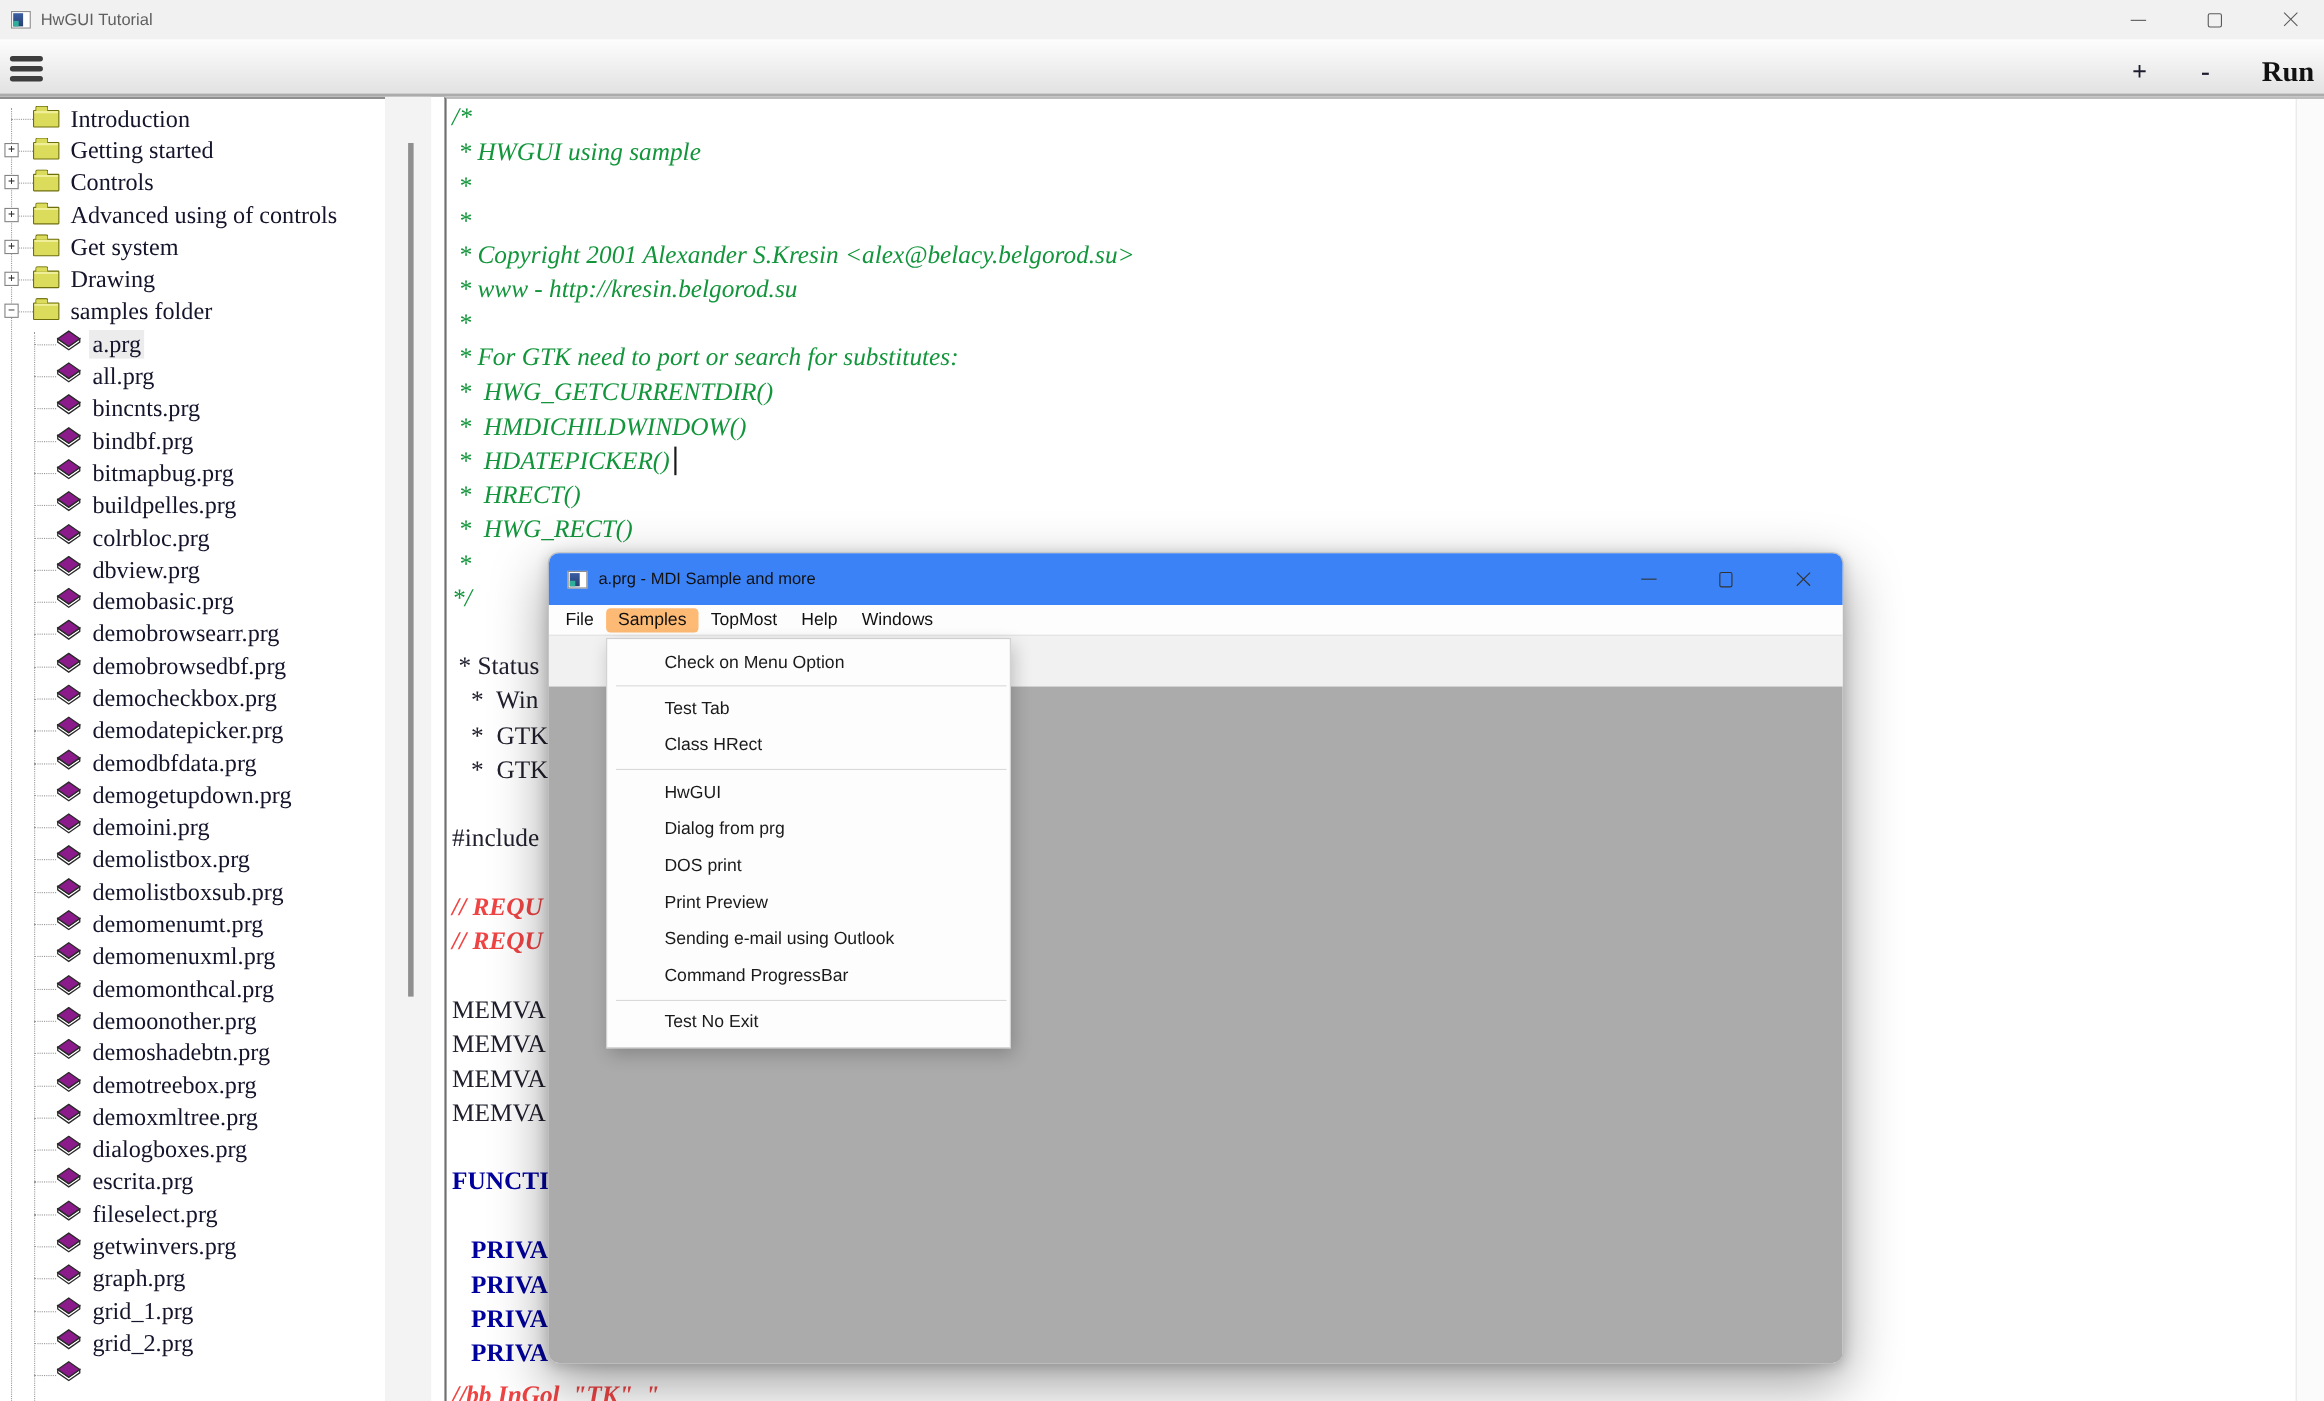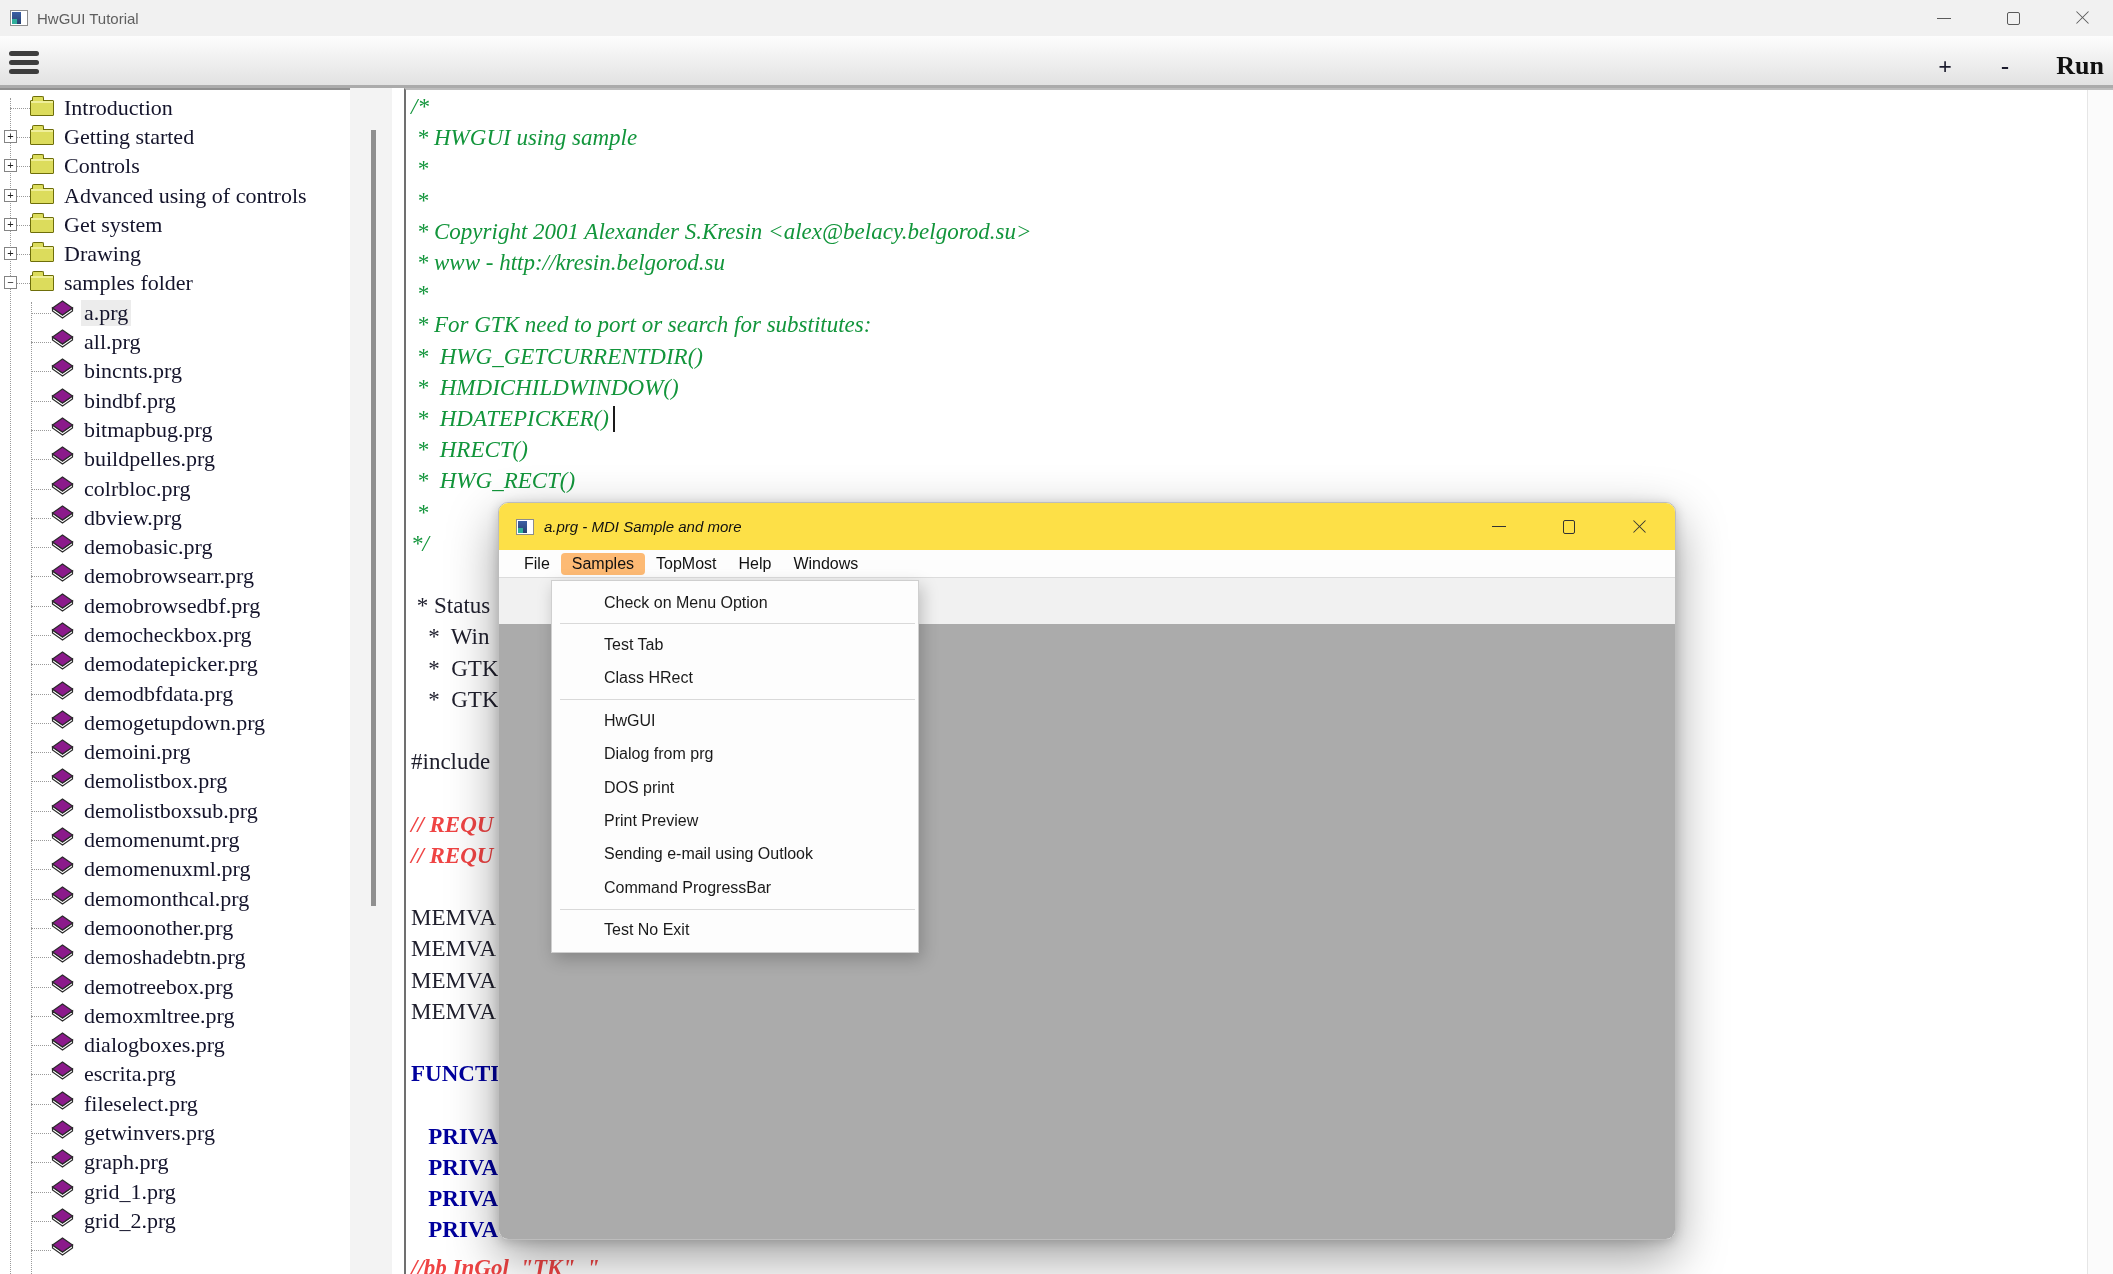--- a/index.html
+++ b/index.html
@@ -68,30 +68,30 @@
   .cl.k   { color:#20202e; }
   .cl.kw  { color:#00009d; font-weight:bold; }
   #ed-scroll { position:absolute; right:0; top:0; bottom:0; width:26px; background:#fbfbfb;
                border-left:1px solid #e6e6e6; }
   #caret { position:absolute; left:613px; top:406px; width:2px; height:26px; background:#1a1a1a; }
 
   
   #mdi { position:absolute; left:498px; top:502px; width:1178px; height:738px; border-radius:10px;
          border:1px solid #bdbdbd; display:flex; flex-direction:column;
          box-shadow:0 18px 50px rgba(0,0,0,.38), 0 2px 12px rgba(0,0,0,.18); background:#fff; }
-  #mdi-titlebar { height:47px; background:#fde047; border-radius:9px 9px 0 0;
-                  display:flex; align-items:center;font-style:italic; }
+  #mdi-titlebar { height:47px; background:#3b82f6; border-radius:9px 9px 0 0;
+                  display:flex; align-items:center; }
   #mdi-title { margin-left:10px; font-size:15px; color:#111; }
   #mdi-titlebar .app-icon { margin-left:17px; }
   #mdi .winbtns { position:static; margin-left:auto; margin-right:13px; gap:24px; height:47px; }
   #mdi .winbtn { height:47px; }
   #mdi .g-min, #mdi .g-x i { border-top-color:#333; }
   #mdi .g-max { border-color:#333; width:12px; height:14px; }
   #mdi-menubar { height:28px; background:#fdfdfd; border-bottom:1px solid #dcdcdc;
-                 display:flex; align-items:center; padding-left:14px; }
+                 display:flex; align-items:center; padding-left:4px; }
   .mmenu { padding:2px 11px; font-size:16px; color:#111; border-radius:4px; }
   .mmenu.active { background:#fdba74; }
   #mdi-toolbar { height:46px; background:#f1f1f1; }
   #mdi-client { flex:1; background:#ababab; border-radius:0 0 9px 9px; }
 
   
   #dropdown { position:absolute; left:551px; top:580px; width:368px; background:#fdfdfd;
               border:1px solid #cfcfcf; box-shadow:3px 6px 16px rgba(0,0,0,.22);
               padding:5px 0; z-index:10; }
   .ditem { height:33.4px; display:flex; align-items:center; padding-left:52px;

